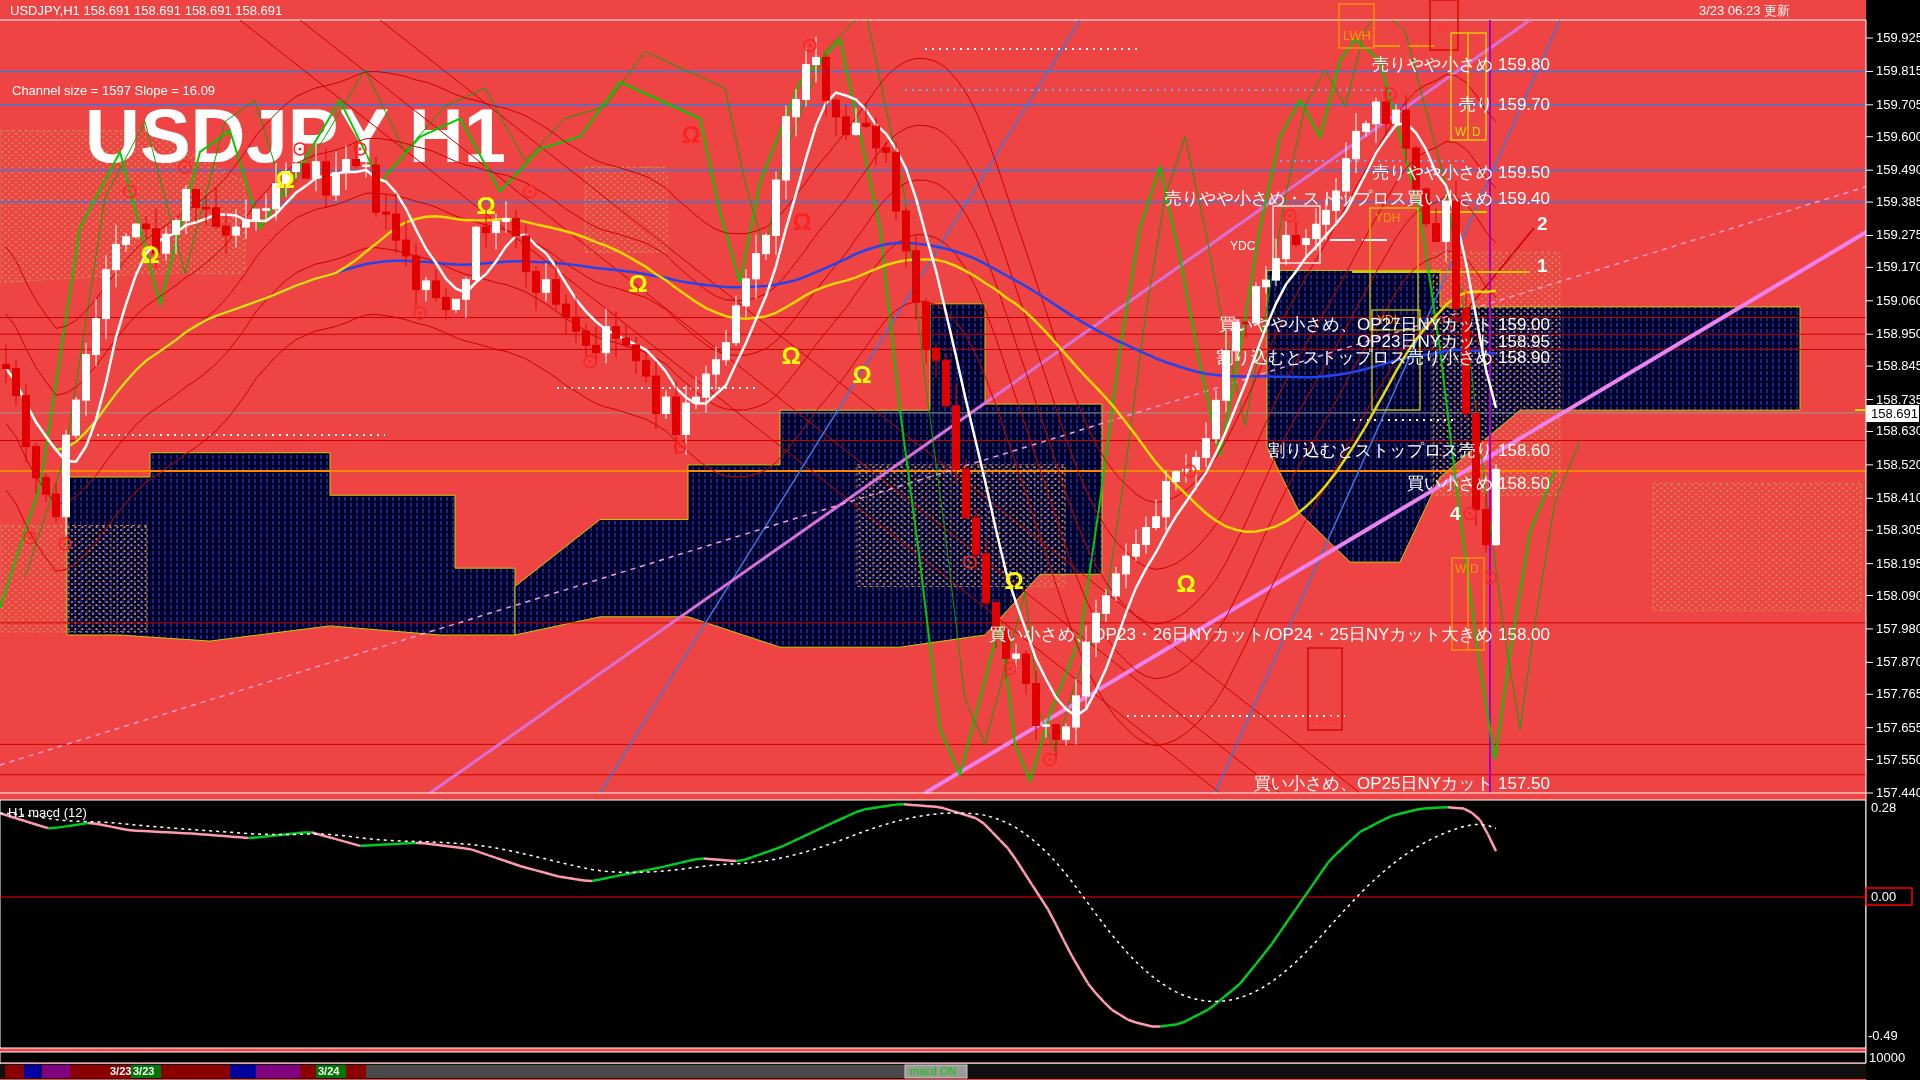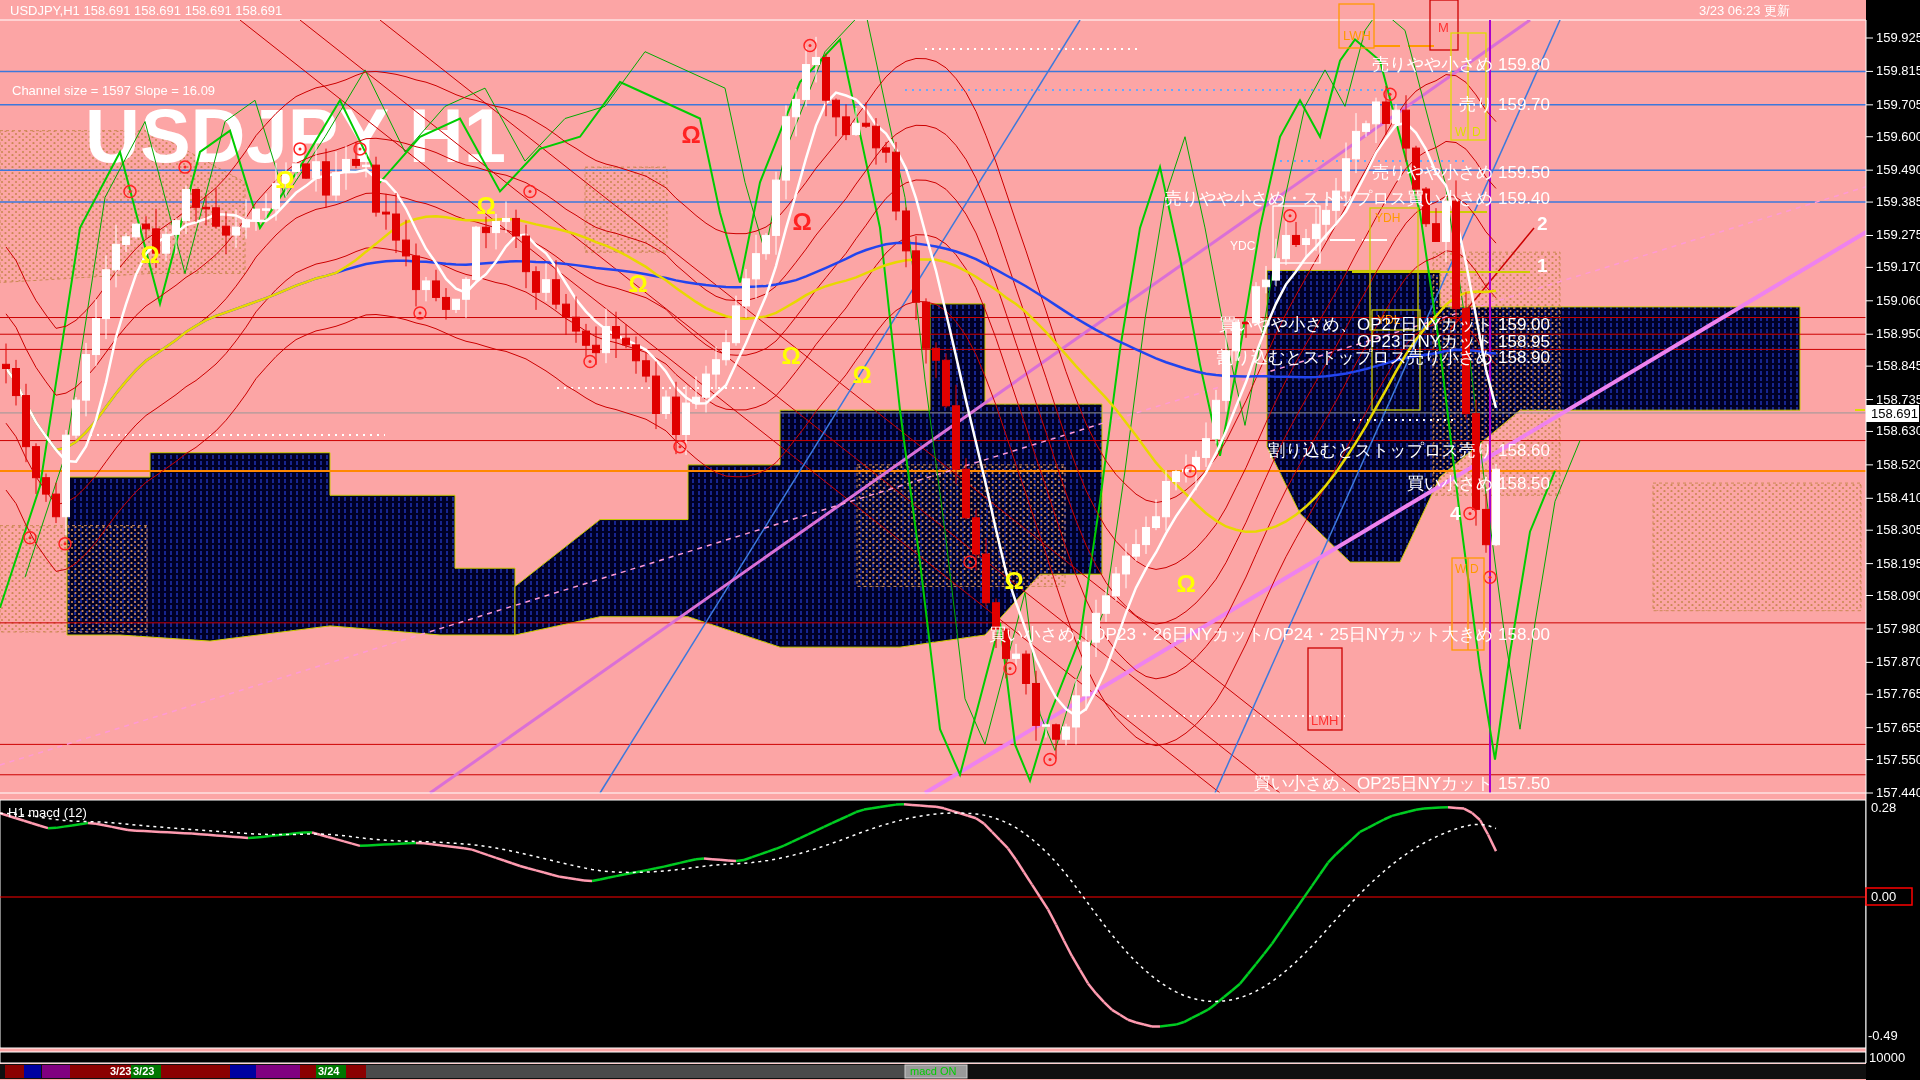--- a/index.html
+++ b/index.html
@@ -1,16 +1,16 @@
 <!DOCTYPE html>
 <html><head>
 <meta charset="utf-8">
 <style>
   html,body{margin:0;padding:0;background:#000;}
-  .stage{position:relative;width:1920px;height:1080px;background:#fca5a5;overflow:hidden;
+  .stage{position:relative;width:1920px;height:1080px;background:#ef4444;overflow:hidden;
          font-family:"Liberation Sans",sans-serif;}
   svg text{font-family:"Liberation Sans",sans-serif;}
   .wm{font-weight:bold;}
 </style>
 </head>
 <body>
 
 <div class="stage">
 <svg id="scene" width="1920" height="1080" viewBox="0 0 1920 1080">
   <defs>

